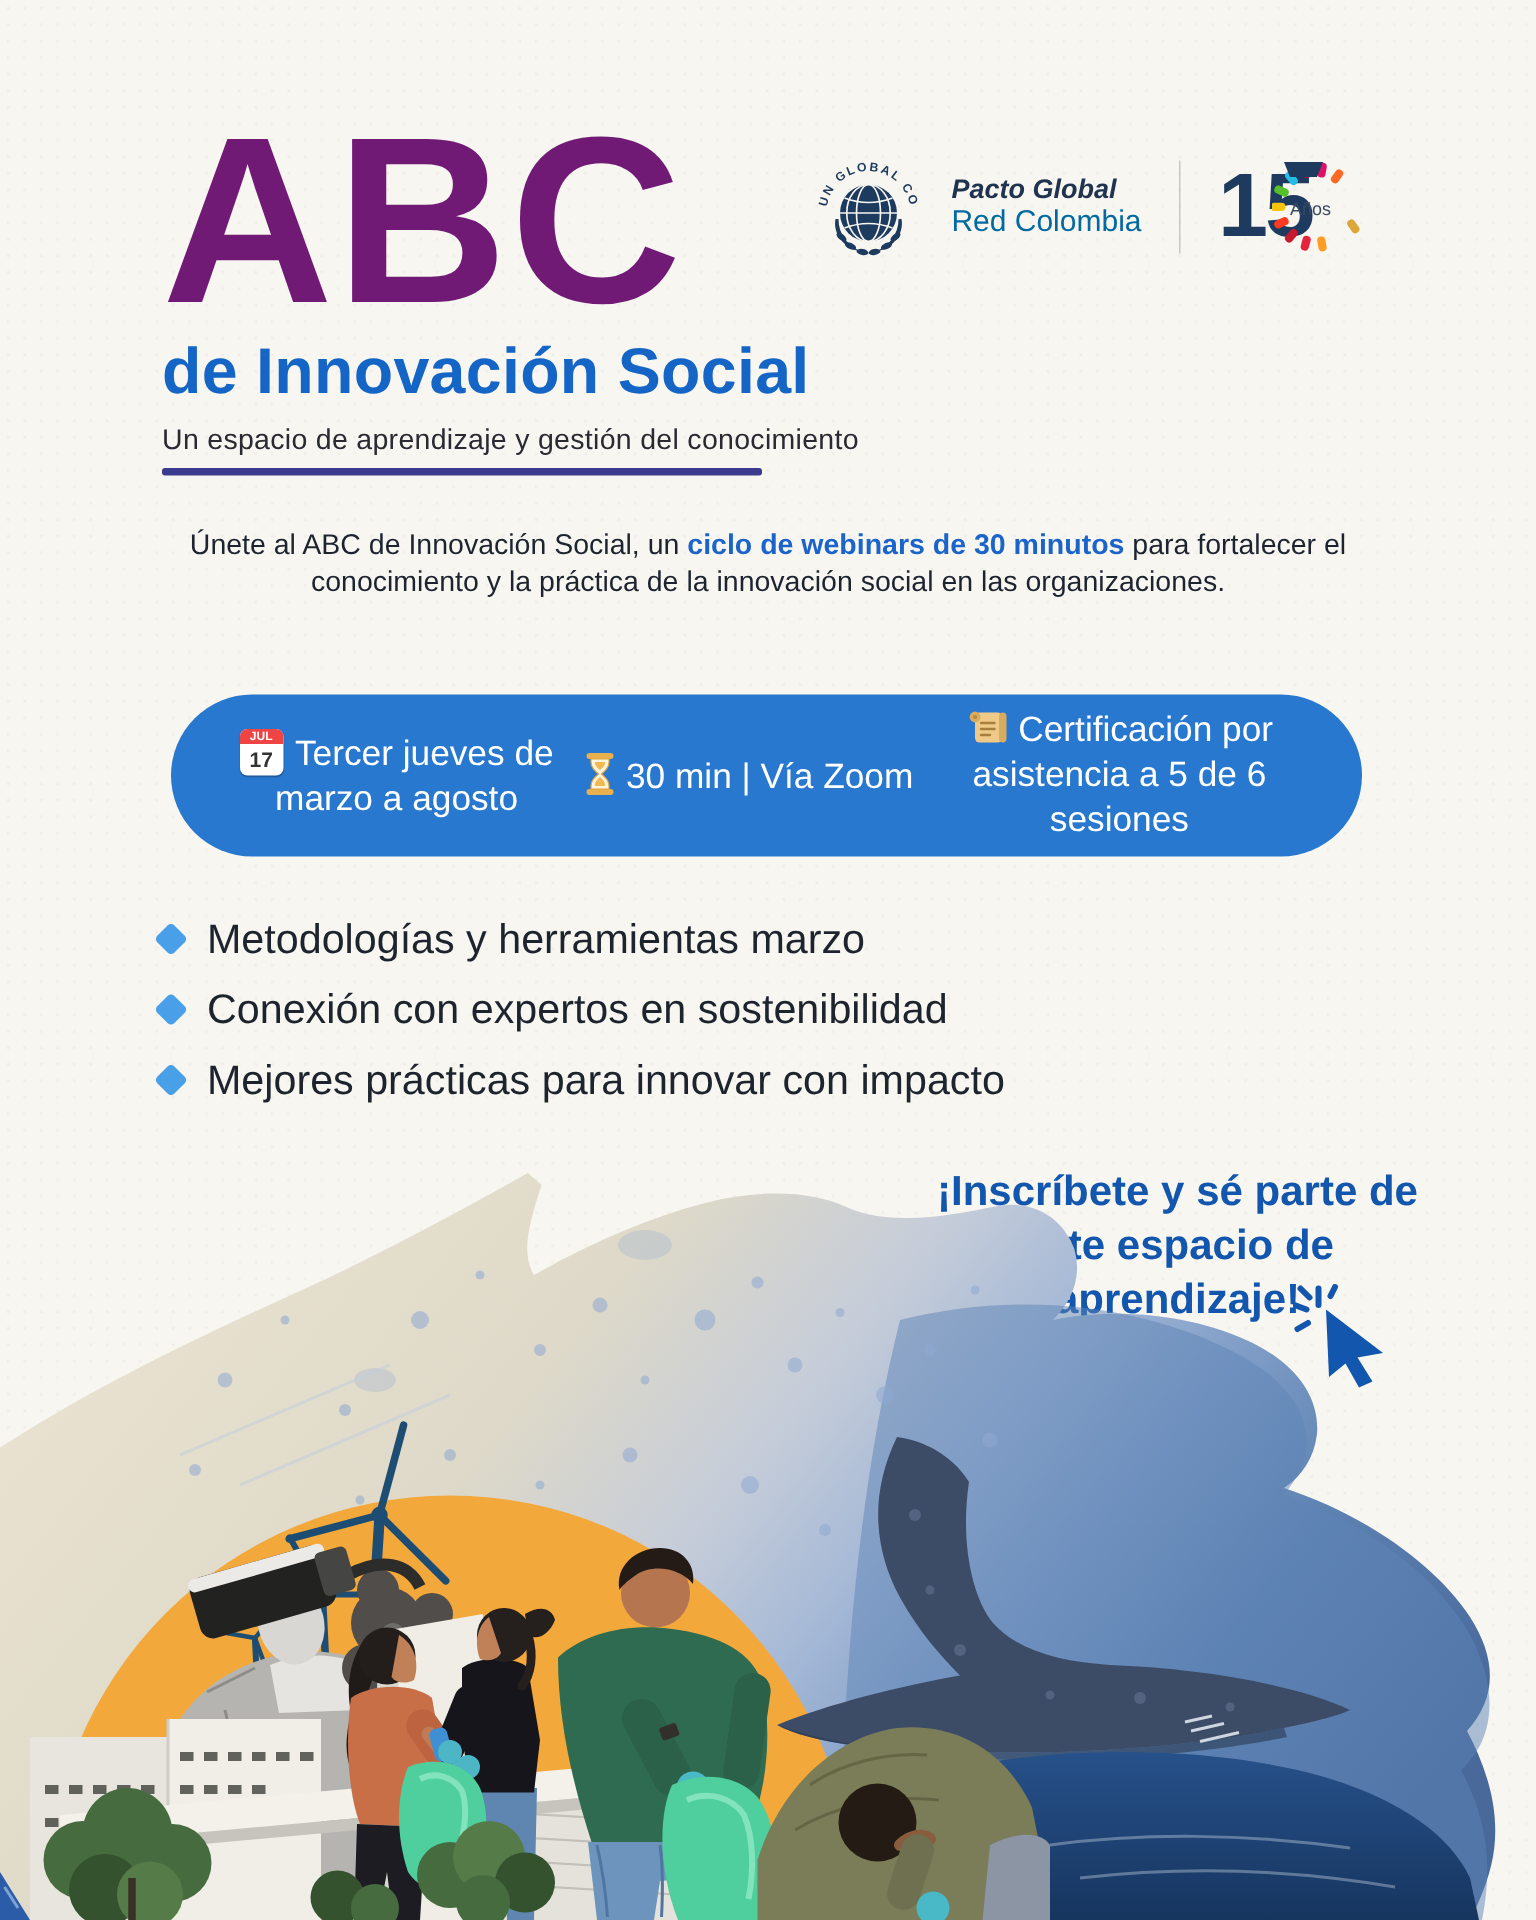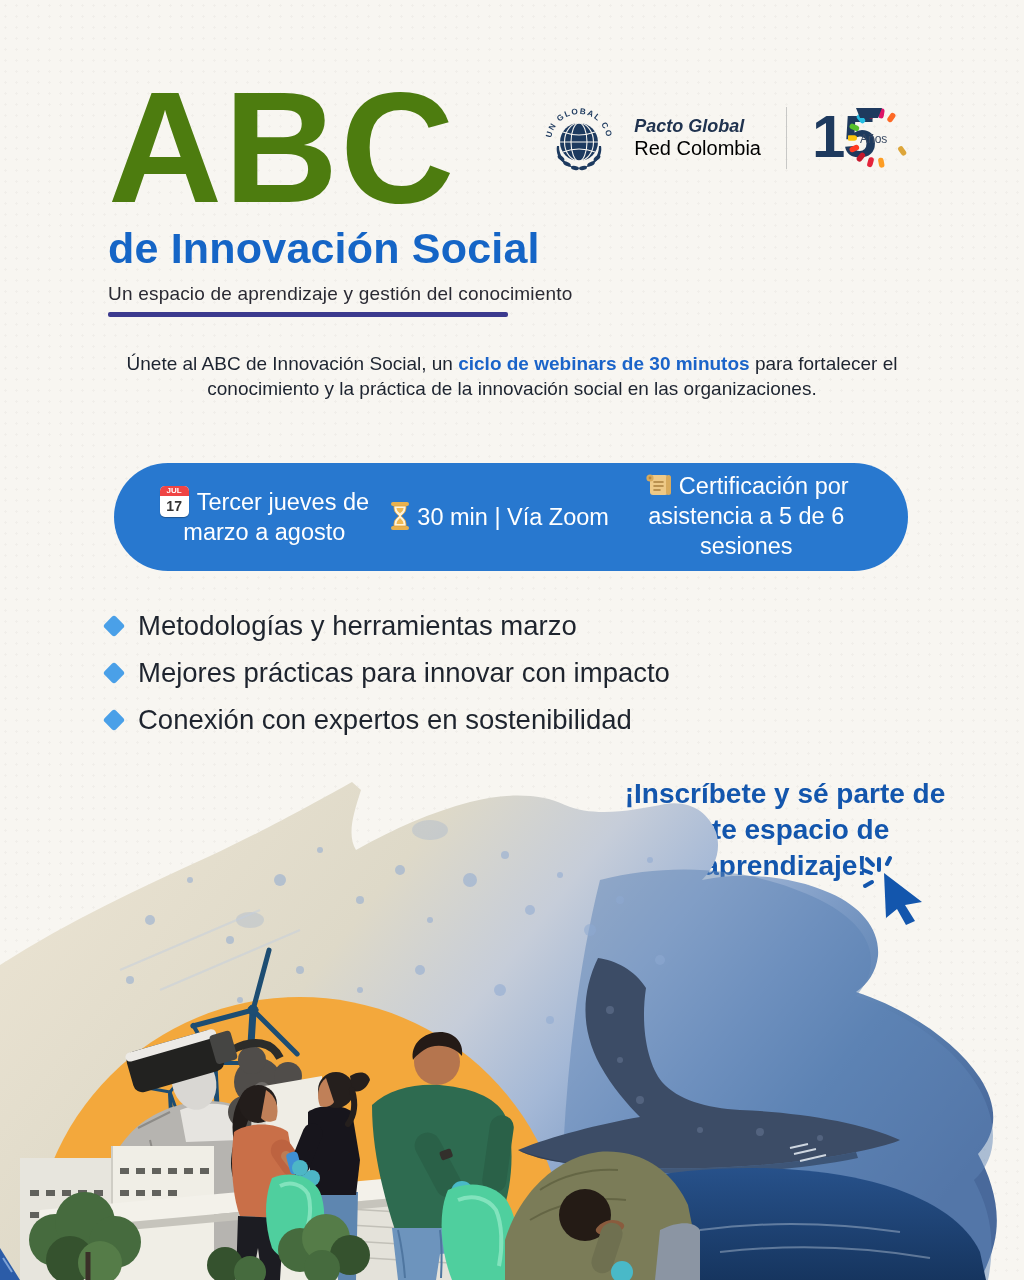--- a/index.html
+++ b/index.html
@@ -9,29 +9,29 @@
     background:#f8f6f1;
   }
   .paper-texture{
     position:absolute;inset:0;
     background-image:radial-gradient(rgba(120,110,90,.05) 1px, transparent 1.2px);
     background-size:11px 11px;pointer-events:none;
   }
 
   
   .title-block{position:absolute;left:108px;top:84px;}
-  .title-abc{font-size:158px;font-weight:800;letter-spacing:2px;line-height:.80;color:#4d7c0f;}
+  .title-abc{font-size:158px;font-weight:800;letter-spacing:2px;line-height:.80;color:#701a75;}
   .title-sub{font-size:43px;font-weight:700;color:#1565c6;margin-top:14px;letter-spacing:.2px;}
   .title-tagline{font-size:19px;font-weight:500;color:#2a2a33;margin-top:10px;letter-spacing:.2px;}
   .title-underline{width:400px;height:5px;background:#3c3a8e;margin-top:7px;border-radius:2px;}
 
   .logo-block{position:absolute;top:98px;right:104px;display:flex;align-items:center;gap:15px;}
   .org-text{line-height:1.15;}
   .org-line1{font-size:18px;font-weight:700;color:#20334f;font-style:italic;}
-  .org-line2{font-size:20px;font-weight:400;color:#000000;}
+  .org-line2{font-size:20px;font-weight:400;color:#0369a1;}
   .logo-divider{width:1px;height:62px;background:#c8c8c6;margin:0 10px;}
   .anniv{position:relative;width:108px;height:80px;}
   .anniv-num{position:absolute;left:0;top:4px;font-size:60px;font-weight:800;color:#1e3a5e;letter-spacing:-2px;}
   .anniv-ring{position:absolute;left:36px;top:6px;}
   .anniv-label{position:absolute;left:48px;top:34px;font-size:12px;color:#3a4a63;text-align:right;}
 
   
   .intro{
     position:absolute;left:82px;top:332px;width:860px;text-align:center;
     font-size:19px;line-height:1.34;color:#1d2430;font-weight:500;
@@ -162,25 +162,25 @@
   </div>
 </div>
 
 <div class="bullets">
   <div class="bullet-row">
     <span class="diamond"></span>
     <span class="bullet-text">Metodologías y herramientas marzo</span>
   </div>
   <div class="bullet-row">
     <span class="diamond"></span>
-    <span class="bullet-text">Mejores prácticas para innovar con impacto</span>
+    <span class="bullet-text">Conexión con expertos en sostenibilidad</span>
   </div>
   <div class="bullet-row">
     <span class="diamond"></span>
-    <span class="bullet-text">Conexión con expertos en sostenibilidad</span>
+    <span class="bullet-text">Mejores prácticas para innovar con impacto</span>
   </div>
 </div>
 
 <div class="cta">
   <span>¡Inscríbete y sé parte de este espacio de aprendizaje!</span>
   <span class="cursor-wrap">
     <svg width="70" height="70" viewBox="0 0 70 70">
       <g stroke="#1356ad" stroke-width="4" stroke-linecap="round">
         <line x1="17" y1="14" x2="17" y2="3"></line>
         <line x1="9" y1="17" x2="1" y2="14"></line>

